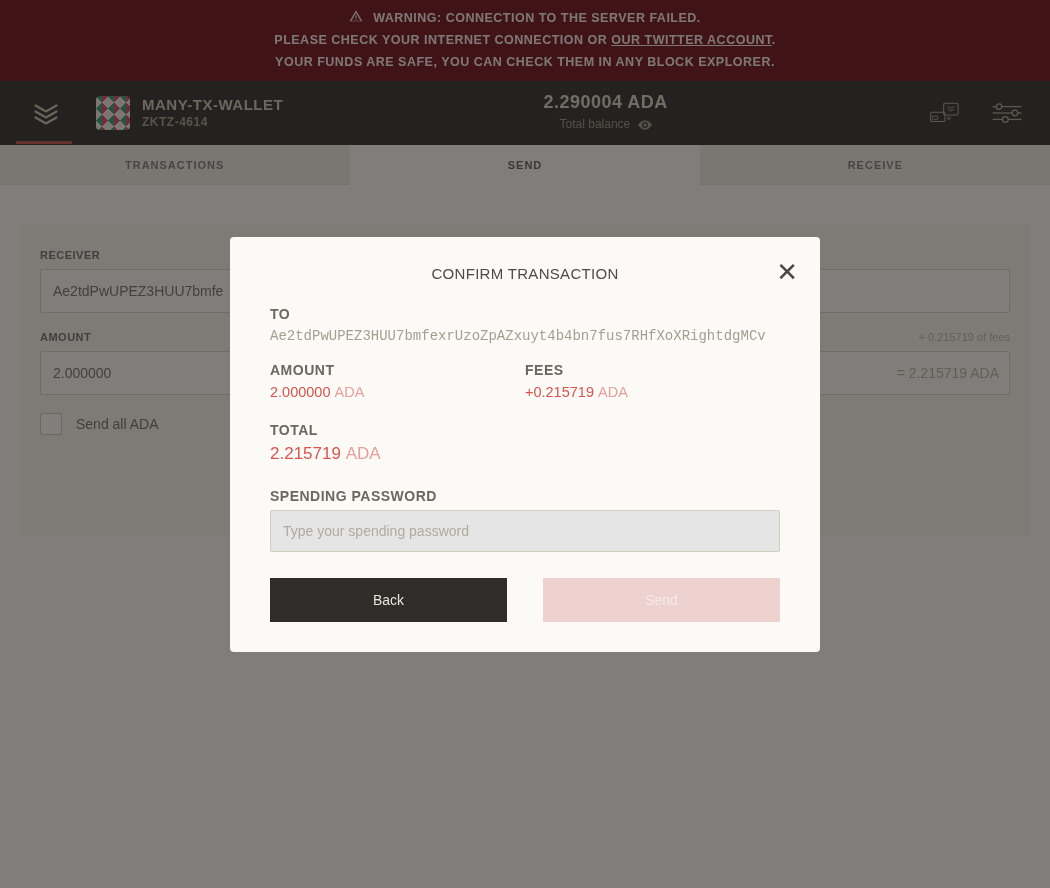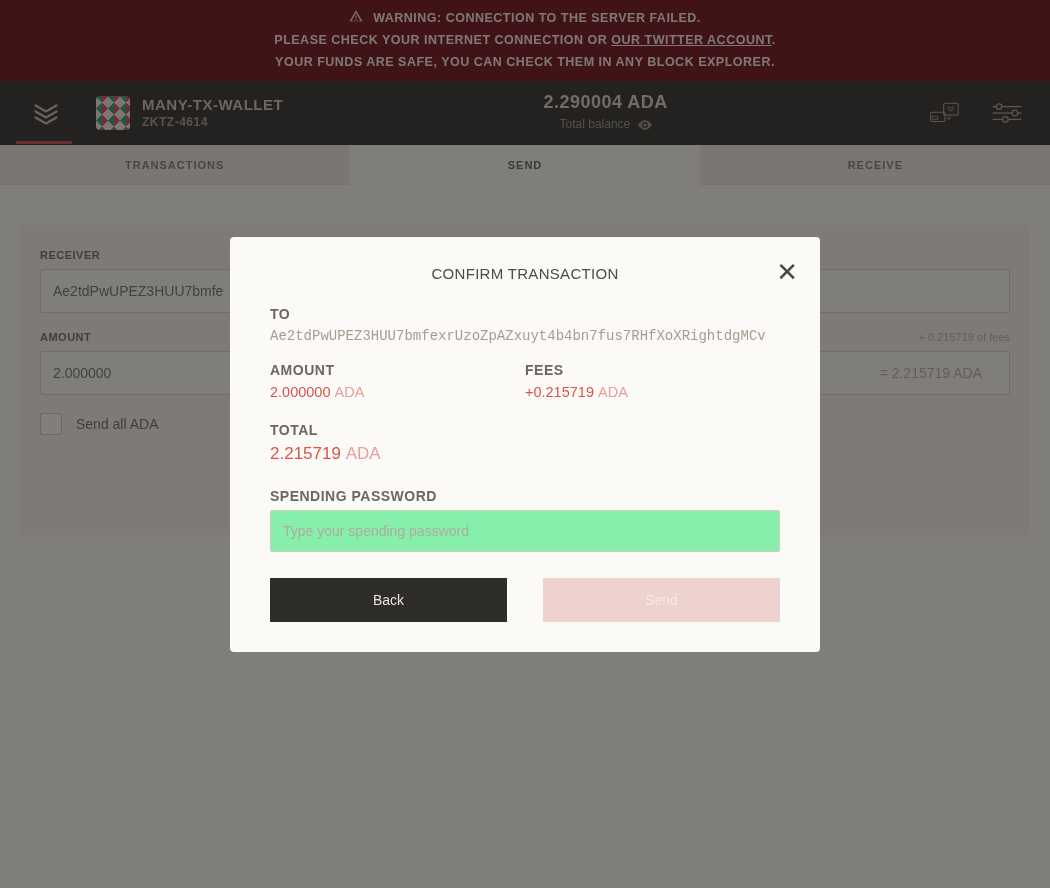--- a/index.html
+++ b/index.html
@@ -90,21 +90,21 @@
       width: 100%; height: 44px; border: 1px solid #d5d0c6; background: #f8f5f0;
       border-radius: 2px; padding: 0 12px; font-size: 14px; color: #6f6f6f;
       margin-bottom: 18px;
     }
     .amount-row {
       display: flex; justify-content: space-between; align-items: flex-end; margin-bottom: 8px;
     }
     .fees-hint { font-size: 11px; color: #b7b3a7; font-weight: 500; }
     .amount-field-wrap { position: relative; margin-bottom: 18px; }
     .amount-total {
-      position: absolute; right: 28px; top: 0; height: 44px; line-height: 44px;
+      position: absolute; right: 11px; top: 0; height: 44px; line-height: 44px;
       font-size: 14px; color: #b6b0a2; font-weight: 500;
     }
     .send-all-row { display: flex; align-items: center; gap: 14px; margin-bottom: 26px; }
     .checkbox {
       width: 22px; height: 22px; border: 1px solid #c9c4b8; background: #faf8f4; border-radius: 2px;
     }
     .send-all-label { font-size: 14px; color: #6e6b64; }
     .next-btn {
       display: block; margin: 0 auto; width: 250px; height: 44px; background: #e4dfd5;
       color: #aaa69a; border: none; font-size: 14px; font-weight: 500; cursor: pointer;
@@ -135,21 +135,21 @@
     .m-cols { display: flex; gap: 0; margin-top: 18px; padding: 0 10px; }
     .m-col { flex: 1; }
     .m-val { font-size: 14.5px; color: #d9544f; font-weight: 500; }
     .m-val .cur { color: #e89f9b; font-weight: 400; }
     .m-total-sec { margin-top: 22px; padding: 0 10px; }
     .m-total-val { font-size: 17px; color: #d9544f; font-weight: 500; }
     .m-total-val .cur { color: #e89f9b; font-weight: 400; }
     .m-pwd-sec { margin-top: 24px; padding: 0 10px; }
     .m-pwd-input {
       width: 100%; height: 42px; border: 1px solid #d3cdbf; border-radius: 2px;
-      padding: 0 12px; font-size: 14px; color: #777; background: #86efac;
+      padding: 0 12px; font-size: 14px; color: #777; background: #e5e5e5;
     }
     .m-pwd-input::placeholder { color: #b0ab9e; }
     .m-btn-row { display: flex; gap: 36px; margin-top: 26px; padding: 0 10px; }
     .m-btn {
       flex: 1; height: 44px; border: none; font-size: 14px; font-weight: 400; cursor: pointer;
     }
     .m-btn.back { background: #2f2d29; color: #e8e4db; }
     .m-btn.send { background: #edd2cf; color: #f6e9e7; }
   </style>
 </head>

